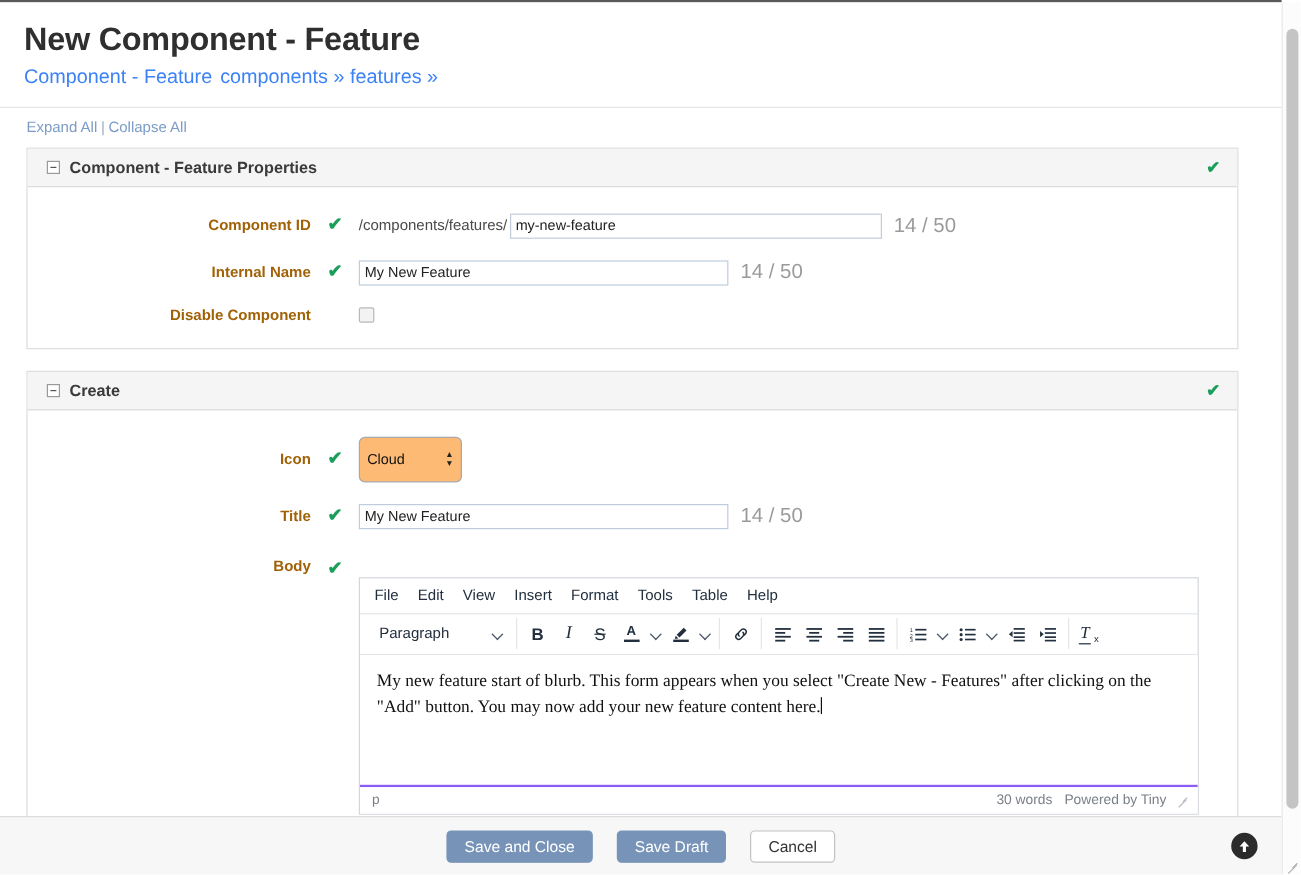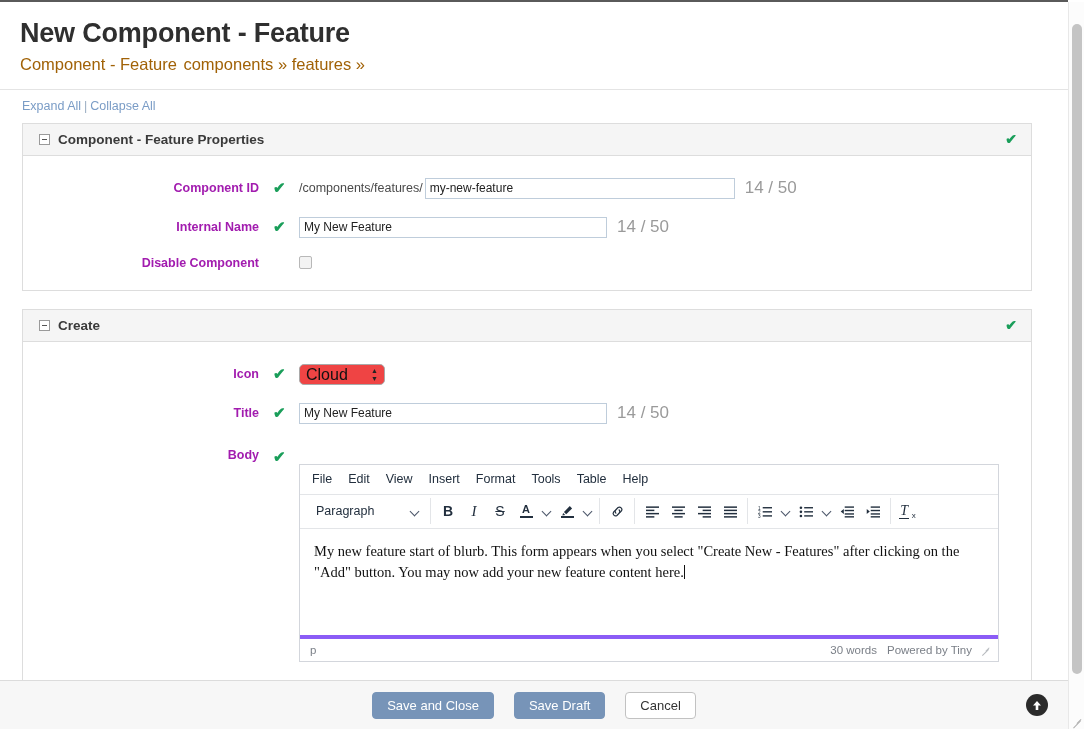--- a/index.html
+++ b/index.html
@@ -35,21 +35,21 @@
   .page-title {
     font-size: 27px;
     font-weight: bold;
     color: #2f2f2f;
     line-height: 1.15;
     margin: 0 0 6px 0;
     letter-spacing: -0.2px;
   }
   .breadcrumb {
     font-size: 16.5px;
-    color: #a16207;
+    color: #3b82f6;
     line-height: 1.2;
   }
   .breadcrumb .bc-sep { padding: 0 1px; }
 
   .header-rule {
     border-bottom: 1px solid #e4e4e4;
   }
 
   
   .expand-bar {
@@ -121,21 +121,21 @@
     display: flex;
     align-items: center;
     margin-bottom: 18px;
   }
   .frow:last-child { margin-bottom: 0; }
   .flabel {
     width: 250px;
     text-align: right;
     font-size: 12.5px;
     font-weight: bold;
-    color: #a21caf;
+    color: #a16207;
     padding-right: 14px;
     flex: none;
   }
   .fcheck {
     width: 26px;
     flex: none;
     text-align: left;
   }
   .prefix {
     font-size: 12.5px;
@@ -165,27 +165,27 @@
     width: 13px; height: 13px;
     border: 1px solid #b8b8b8;
     background: #f3f3f3;
     border-radius: 2px;
     display: inline-block;
     cursor: pointer;
   }
   select.pickr {
     -webkit-appearance: none;
     appearance: none;
-    height: 21px;
+    height: 38px;
     width: 86px;
     border: 1px solid #a9a9a9;
     border-radius: 5px;
-    background: #ef4444;
+    background: #fdba74;
     font-family: "Liberation Sans", sans-serif;
-    font-size: 16px;
+    font-size: 12px;
     color: #111111;
     padding: 0 20px 0 6px;
     outline: none;
     cursor: pointer;
   }
   .select-wrap { position: relative; display: inline-block; }
   .select-arrows {
     position: absolute;
     right: 7px; top: 50%;
     transform: translateY(-50%);
@@ -277,21 +277,21 @@
   }
   .tb-caret {
     width: 15px; height: 26px;
     display: flex; align-items: center; justify-content: center;
     cursor: pointer;
   }
   .mce-content {
     height: 110px;
     padding: 12px 14px 0 14px;
     background: #ffffff;
-    border-bottom: 4px solid #8b5cf6;
+    border-bottom: 2px solid #8b5cf6;
   }
   .mce-content p {
     margin: 0;
     font-family: "Liberation Serif", serif;
     font-size: 14.5px;
     line-height: 1.45;
     color: #111111;
   }
   .caret-bar {
     display: inline-block;

